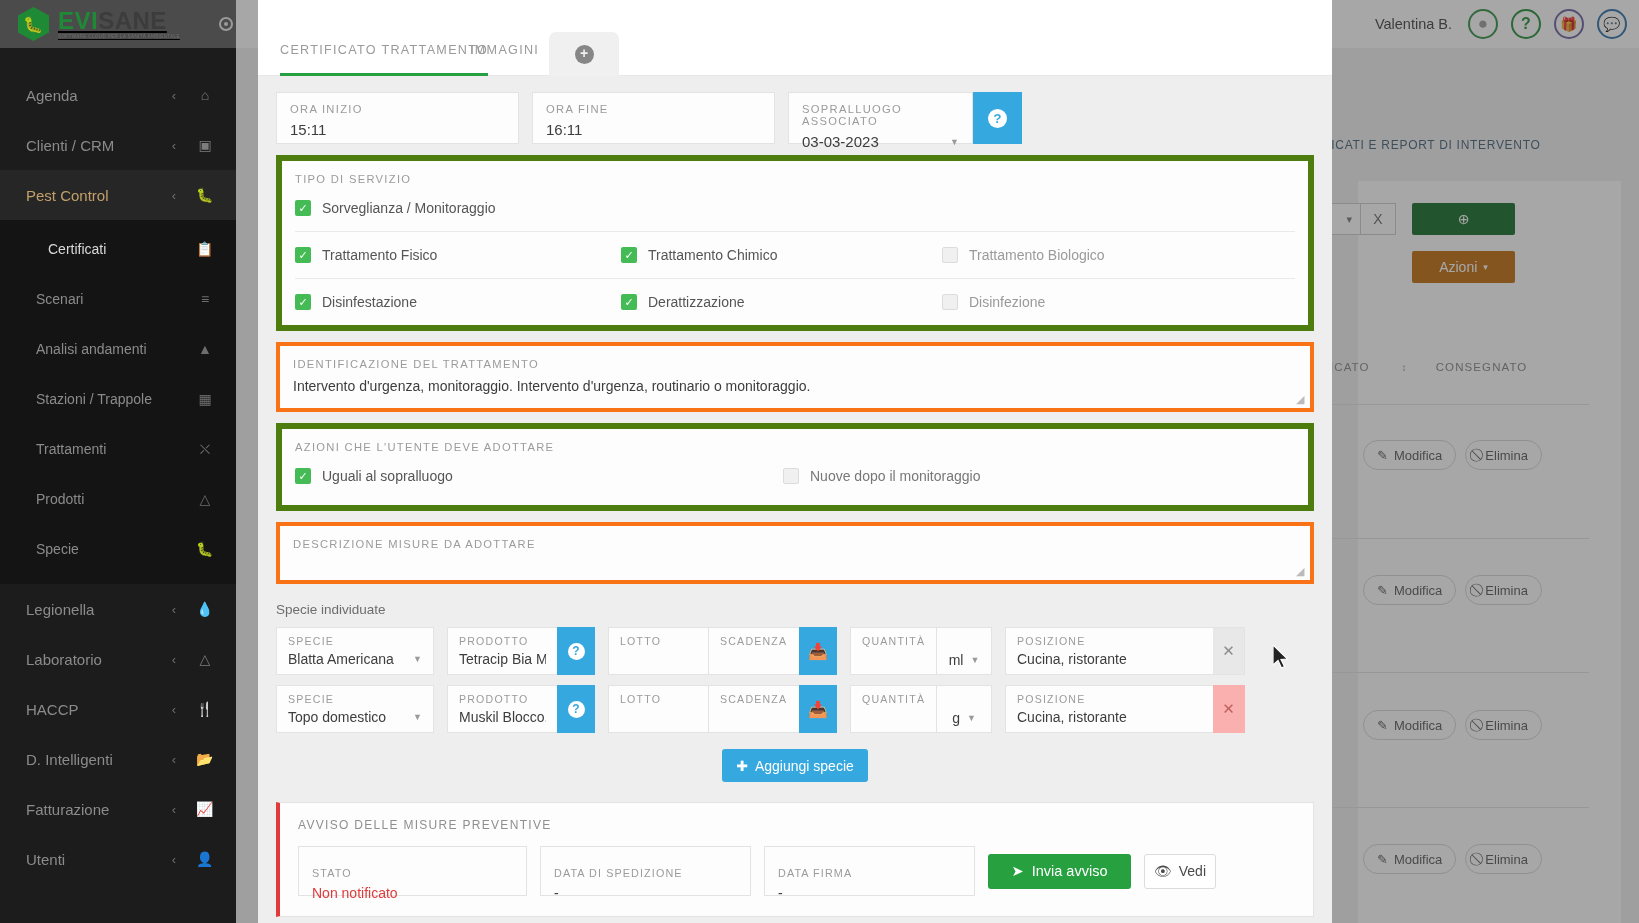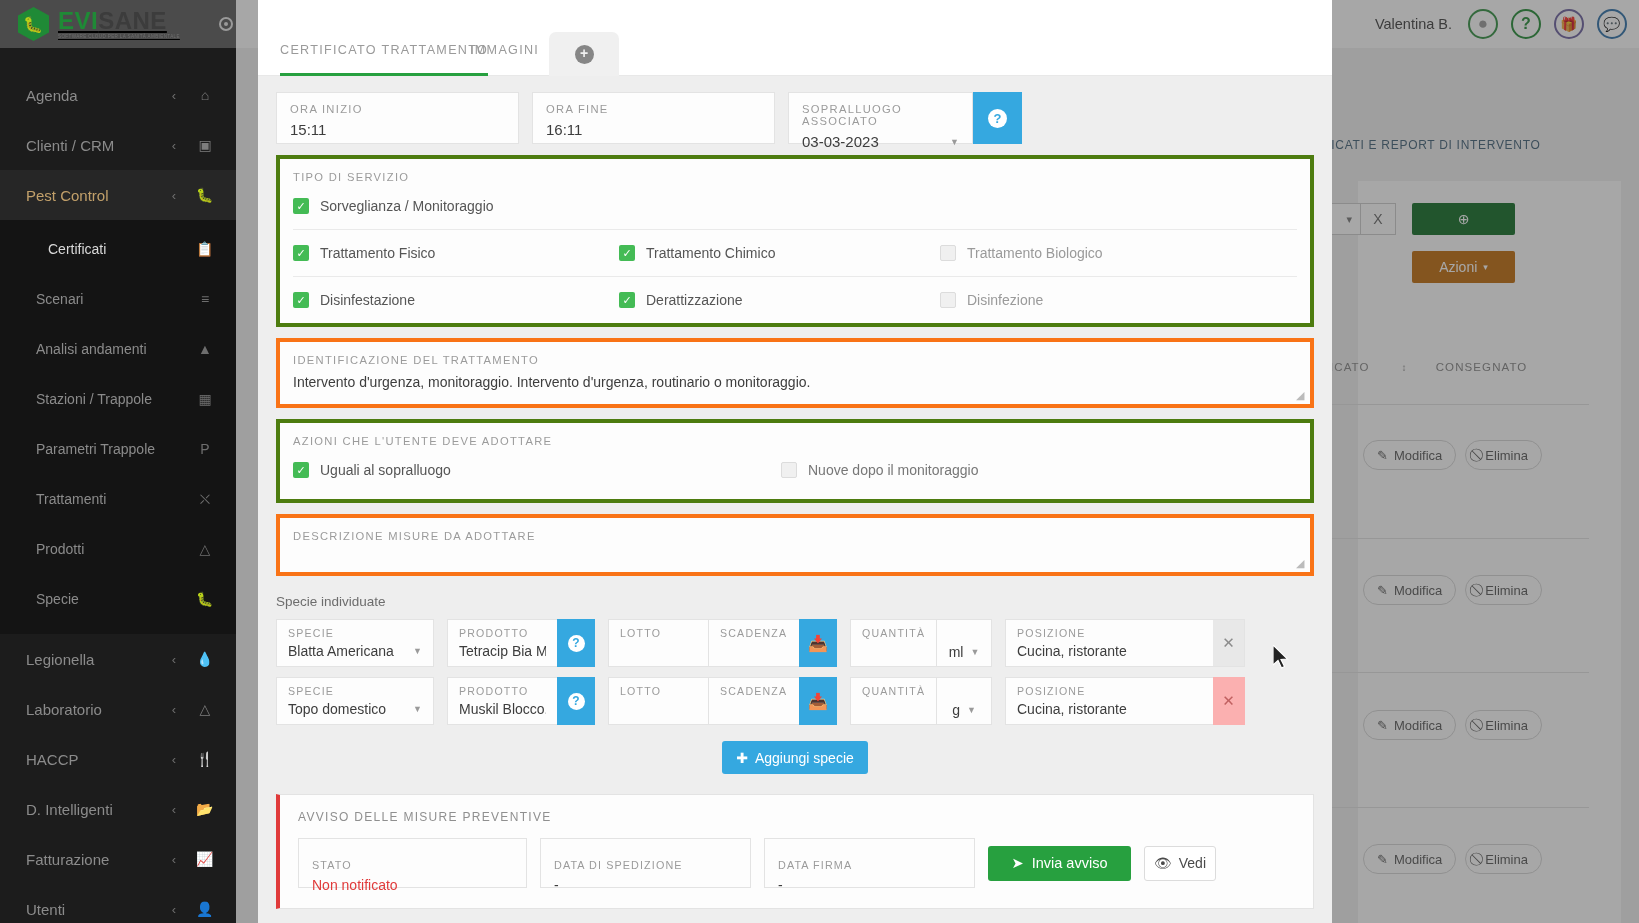--- a/index.html
+++ b/index.html
@@ -187,21 +187,21 @@
     width: 49px; height: 52px; background: #35a8e0; color: #fff;
     display: flex; align-items: center; justify-content: center; font-size: 17px;
   }
   .helpcirc {
     width: 19px; height: 19px; border-radius: 50%; background: #fff;
     color: #35a8e0; font-size: 13px; font-weight: bold;
     display:flex;align-items:center;justify-content:center;
   }
 
   .panel {
-    margin-top: 11px; background: #fdfdfd; border: 4px solid #4d7c0f;
+    margin-top: 11px; background: #fdfdfd; border: 6px solid #4d7c0f;
     padding: 12px 13px 0;
   }
   .panel .cap {
     font-size: 11.2px; letter-spacing: 1.3px; color: #9b9b9b; text-transform: uppercase;
   }
   .chkrow {
     display: flex; align-items: center; padding: 15px 0 15px 0;
     border-bottom: 1px solid #eaeaea;
   }
   .chkrow:last-child { border-bottom: none; }
@@ -419,24 +419,20 @@
         </div>
         <div class="sb-item sub">
           <span class="lbl">Analisi andamenti</span>
           <span class="ico">▲</span>
         </div>
         <div class="sb-item sub">
           <span class="lbl">Stazioni / Trappole</span>
           <span class="ico">▦</span>
         </div>
         <div class="sb-item sub">
-          <span class="lbl">Parametri Trappole</span>
-          <span class="ico">P</span>
-        </div>
-        <div class="sb-item sub">
           <span class="lbl">Trattamenti</span>
           <span class="ico">⛌</span>
         </div>
         <div class="sb-item sub">
           <span class="lbl">Prodotti</span>
           <span class="ico">△</span>
         </div>
         <div class="sb-item sub">
           <span class="lbl">Specie</span>
           <span class="ico">🐛</span>

